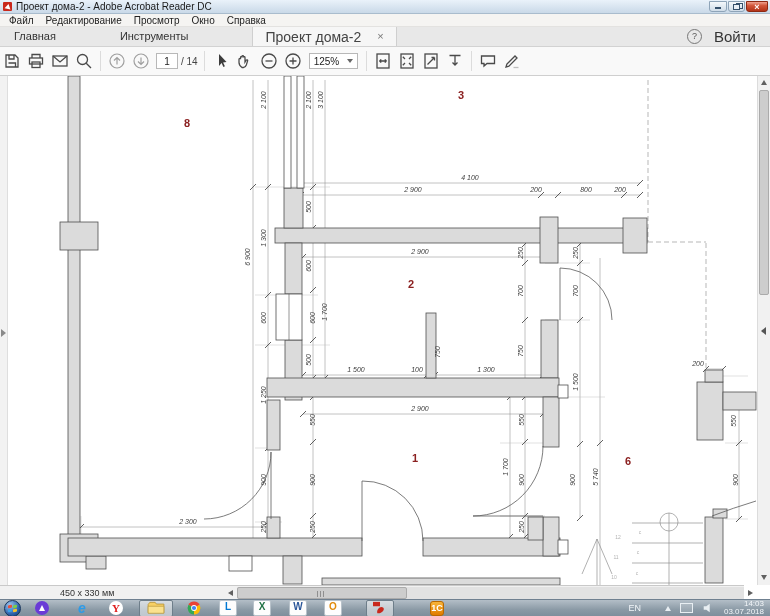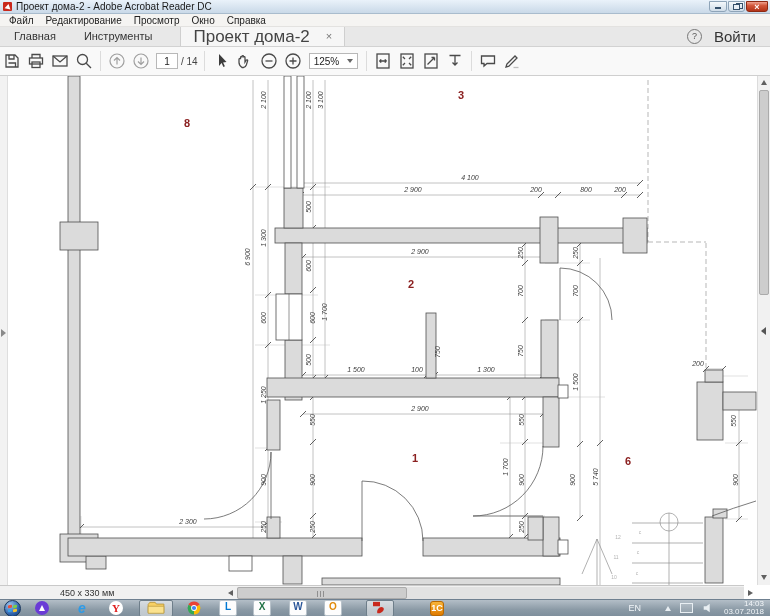--- a/index.html
+++ b/index.html
@@ -24,25 +24,25 @@
   #btn-close{width:22px;background:linear-gradient(#efa28f,#d2563a 40%,#b23318);border-color:#8d2913;
     color:#fff;font-size:9px;font-weight:bold;text-align:center;line-height:10px;border-radius:0 0 3px 3px;}
 
   
   #menubar{position:absolute;left:0;top:14px;width:770px;height:13px;background:#f5f4f2;
     border-bottom:1px solid #e3e2e0;display:flex;align-items:center;box-sizing:border-box;}
   .menu-item{font-size:10px;color:#222;margin-left:6px;padding:0 3px;white-space:nowrap;}
 
   
   #tabrow{position:absolute;left:0;top:27px;width:770px;height:20px;background:#e8e8e8;
-    border-bottom:1px solid #d2d2d2;display:flex;align-items:stretch;box-sizing:border-box;}
+    border-bottom:1px solid #d2d2d2;display:flex;align-items:stretch;box-sizing:border-box;gap:36px;}
   .ribbon-tab{font-size:11px;color:#333;line-height:19px;padding:0 14px;cursor:default;}
   #doc-tab{margin-left:14px;background:#f6f6f6;border-left:1px solid #cfcfcf;border-right:1px solid #cfcfcf;
     display:flex;align-items:center;padding:0 12px;}
-  #doc-tab-label{font-size:17px;color:#444;}
+  #doc-tab-label{font-size:14px;color:#444;}
   #doc-tab-close{font-size:11px;color:#777;margin-left:16px;line-height:11px;}
   #tabrow-right{margin-left:auto;display:flex;align-items:center;}
   #help-circle{width:13px;height:13px;border:1px solid #777;border-radius:50%;font-size:9px;color:#555;
     text-align:center;line-height:13px;}
   #signin{font-size:15px;color:#333;margin:0 14px 0 12px;}
 
   
   #toolbar{position:absolute;left:0;top:47px;width:770px;height:29px;background:#f9f9f9;
     border-bottom:1px solid #cfcfcf;display:flex;align-items:center;box-sizing:border-box;}
   .tbtn{width:24px;height:24px;display:flex;align-items:center;justify-content:center;}

